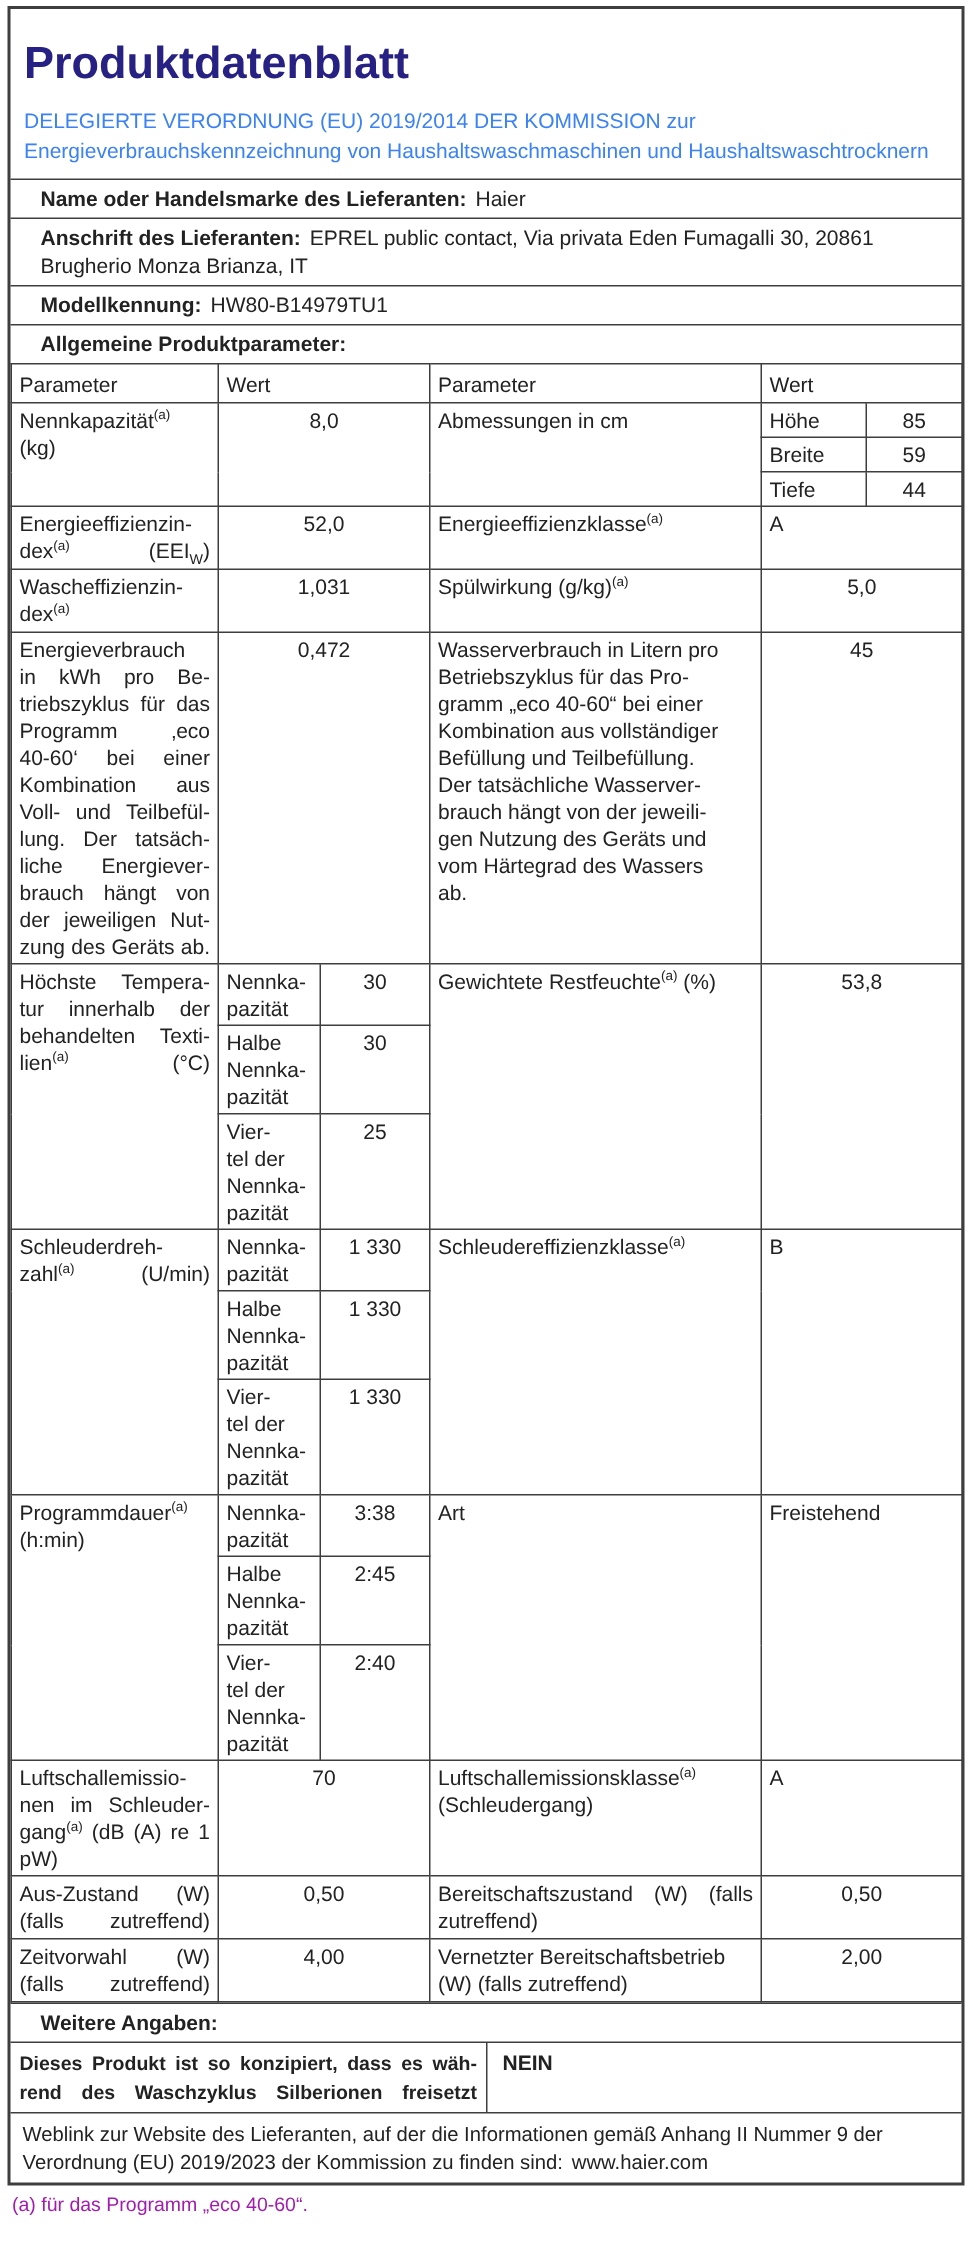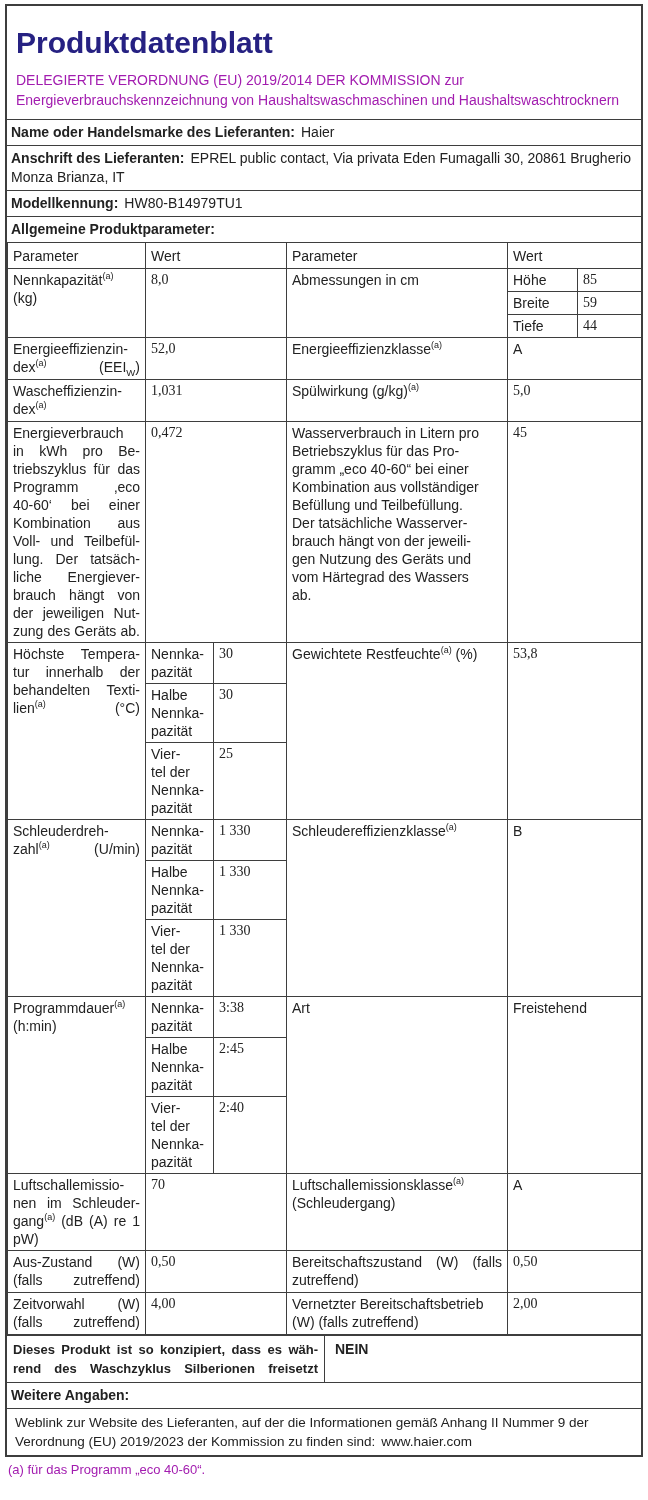--- a/index.html
+++ b/index.html
@@ -10,49 +10,49 @@
     font-family: "Liberation Sans", "DejaVu Sans", sans-serif;
     position: relative;
   }
   .doc {
     margin: 4px 5px 0 5px;
     width: 638px;
     border: 2px solid #3e3e3e;
   }
   .sec {
     border-top: 1.5px solid #3e3e3e;
-    padding: 3px 4px;
+    padding: 3px 20px;
     font-size: 14px; line-height: 19px;
   }
   .sec.first { border-top: none; }
   .title-sec { padding: 19px 9px 9px 9px; }
   .page-title {
     margin: 0 0 9px 0;
     font-size: 30px; line-height: 36px; font-weight: bold;
     color: #262182;
   }
-  .reg { font-size: 14px; line-height: 20px; color: #a21caf; white-space: pre-line; }
+  .reg { font-size: 14px; line-height: 20px; color: #3b82f6; white-space: pre-line; }
   .lbl { font-weight: bold; }
   .gap { display: inline-block; width: 6px; }
 
   table.params {
     width: 100%; border-collapse: collapse; table-layout: fixed;
     font-size: 14px; line-height: 18px;
   }
   table.params td {
     border: 1.5px solid #3e3e3e;
     vertical-align: top;
     padding: 2px 5px;
     overflow: hidden;
   }
   td.pl { text-align: justify; text-align-last: justify; padding: 2px 4px; }
   td.sl { padding: 2px 4px; }
   td.pr { padding: 2px 6px; }
   td.just { text-align: justify; text-align-last: justify; }
-  td.val { text-align: left; padding-right: 8px; font-family: Liberation Serif, serif; }
+  td.val { text-align: center; padding-right: 8px; }
   tr.thead td { height: 26px; vertical-align: middle; }
   tr.h42 td { height: 42px; }
   tr.h20 td { height: 20px; }
   sup { font-size: 9px; line-height: 0; vertical-align: super; }
   sub { font-size: 9.5px; line-height: 0; vertical-align: sub; }
 
   .split-row { display: flex; padding: 0; }
   .split-row .left {
     width: 318px; flex: 0 0 318px;
     border-right: 1.5px solid #3e3e3e;
@@ -212,28 +212,28 @@
     <tr class="h42">
       <td class="pl">Zeitvorwahl (W)<br>(falls zutreffend)</td>
       <td class="val" colspan="2">4,00</td>
       <td class="pr">Vernetzter Bereitschaftsbetrieb<br>(W) (falls zutreffend)</td>
       <td class="val" colspan="2">2,00</td>
     </tr>
     </tbody>
   </table>
 
 
+  <div class="sec">
+    <span class="lbl">Weitere Angaben:</span>
+  </div>
+
   <div class="sec split-row">
     <div class="left">Dieses Produkt ist so konzipiert, dass es wäh-<br>rend des Waschzyklus Silberionen freisetzt</div>
     <div class="right">NEIN</div>
   </div>
 
-  <div class="sec">
-    <span class="lbl">Weitere Angaben:</span>
-  </div>
-
   <div class="sec weblink-sec">
     <span>Weblink zur Website des Lieferanten, auf der die Informationen gemäß Anhang II Nummer 9 der Verordnung (EU) 2019/2023 der Kommission zu finden sind:</span><span class="gap"></span><span>www.haier.com</span>
   </div>
 
 </div>
 
 <div class="footnote">(a) für das Programm „eco 40-60“.</div>
 
 </body></html>

